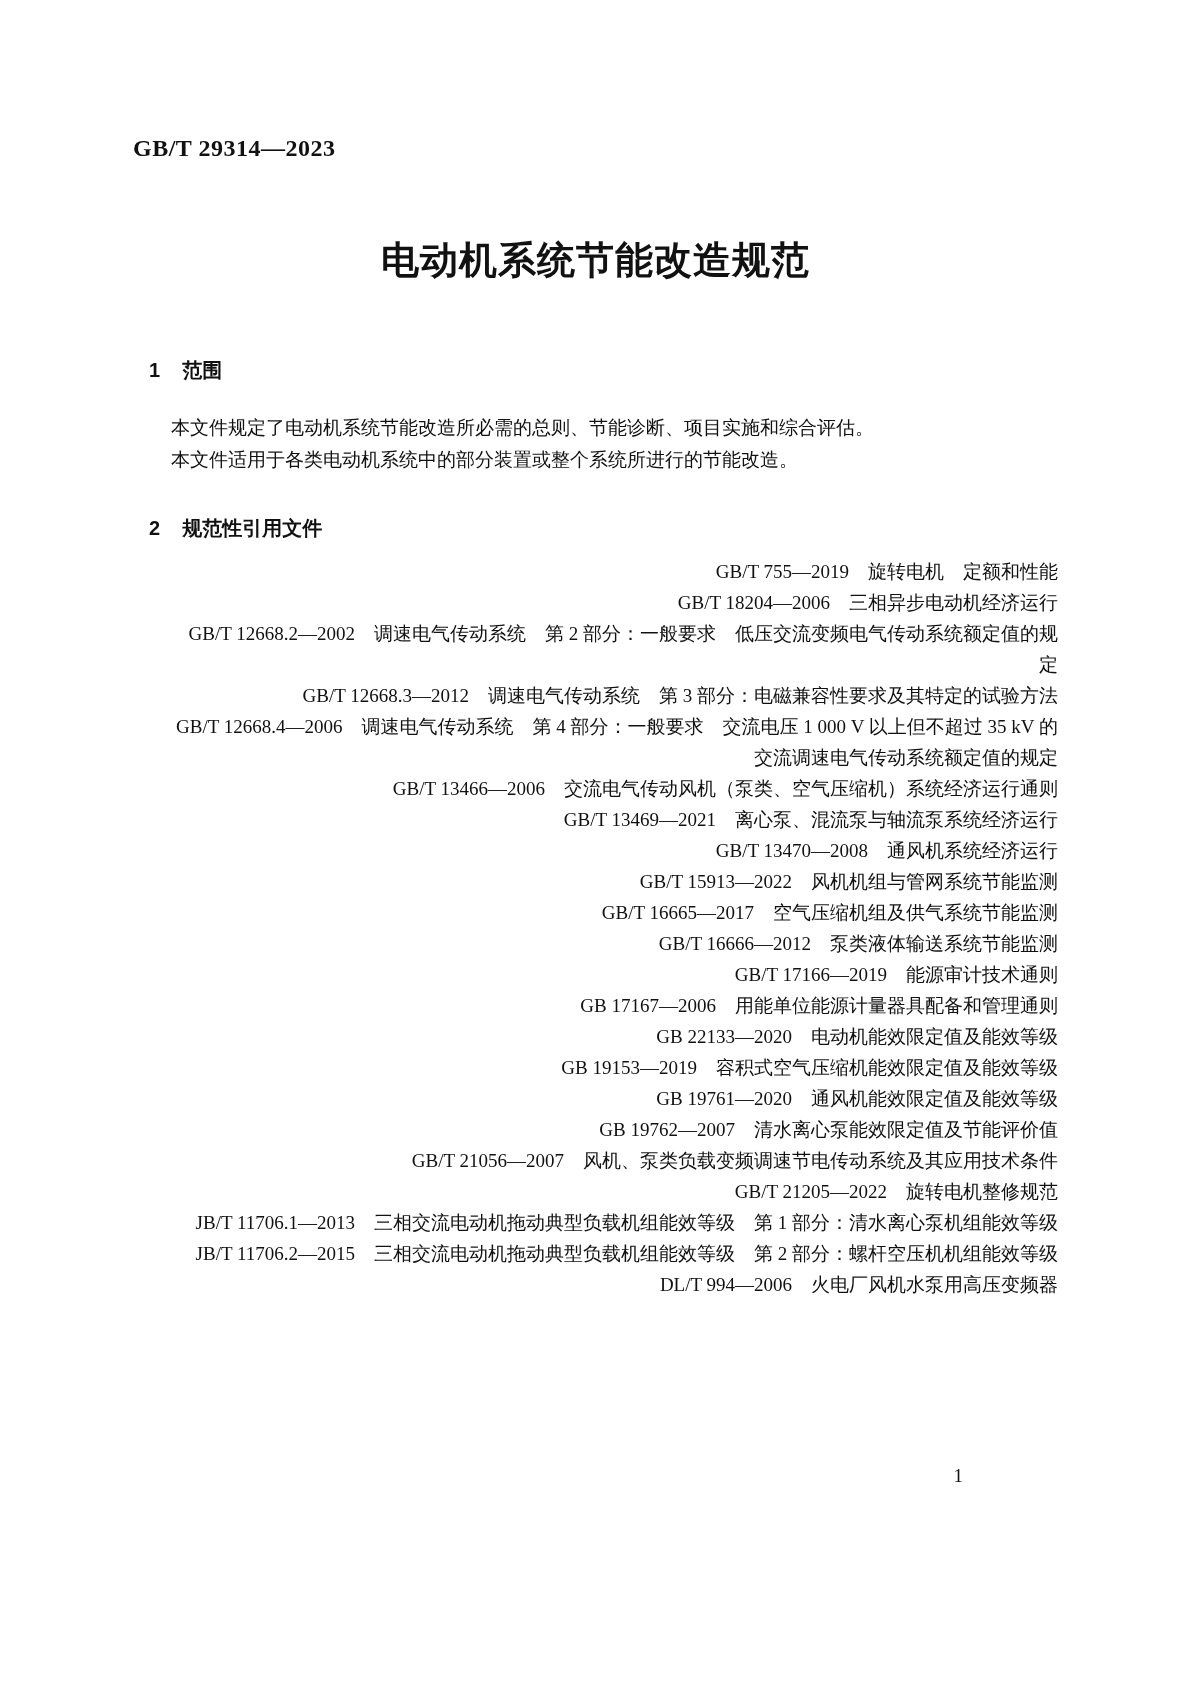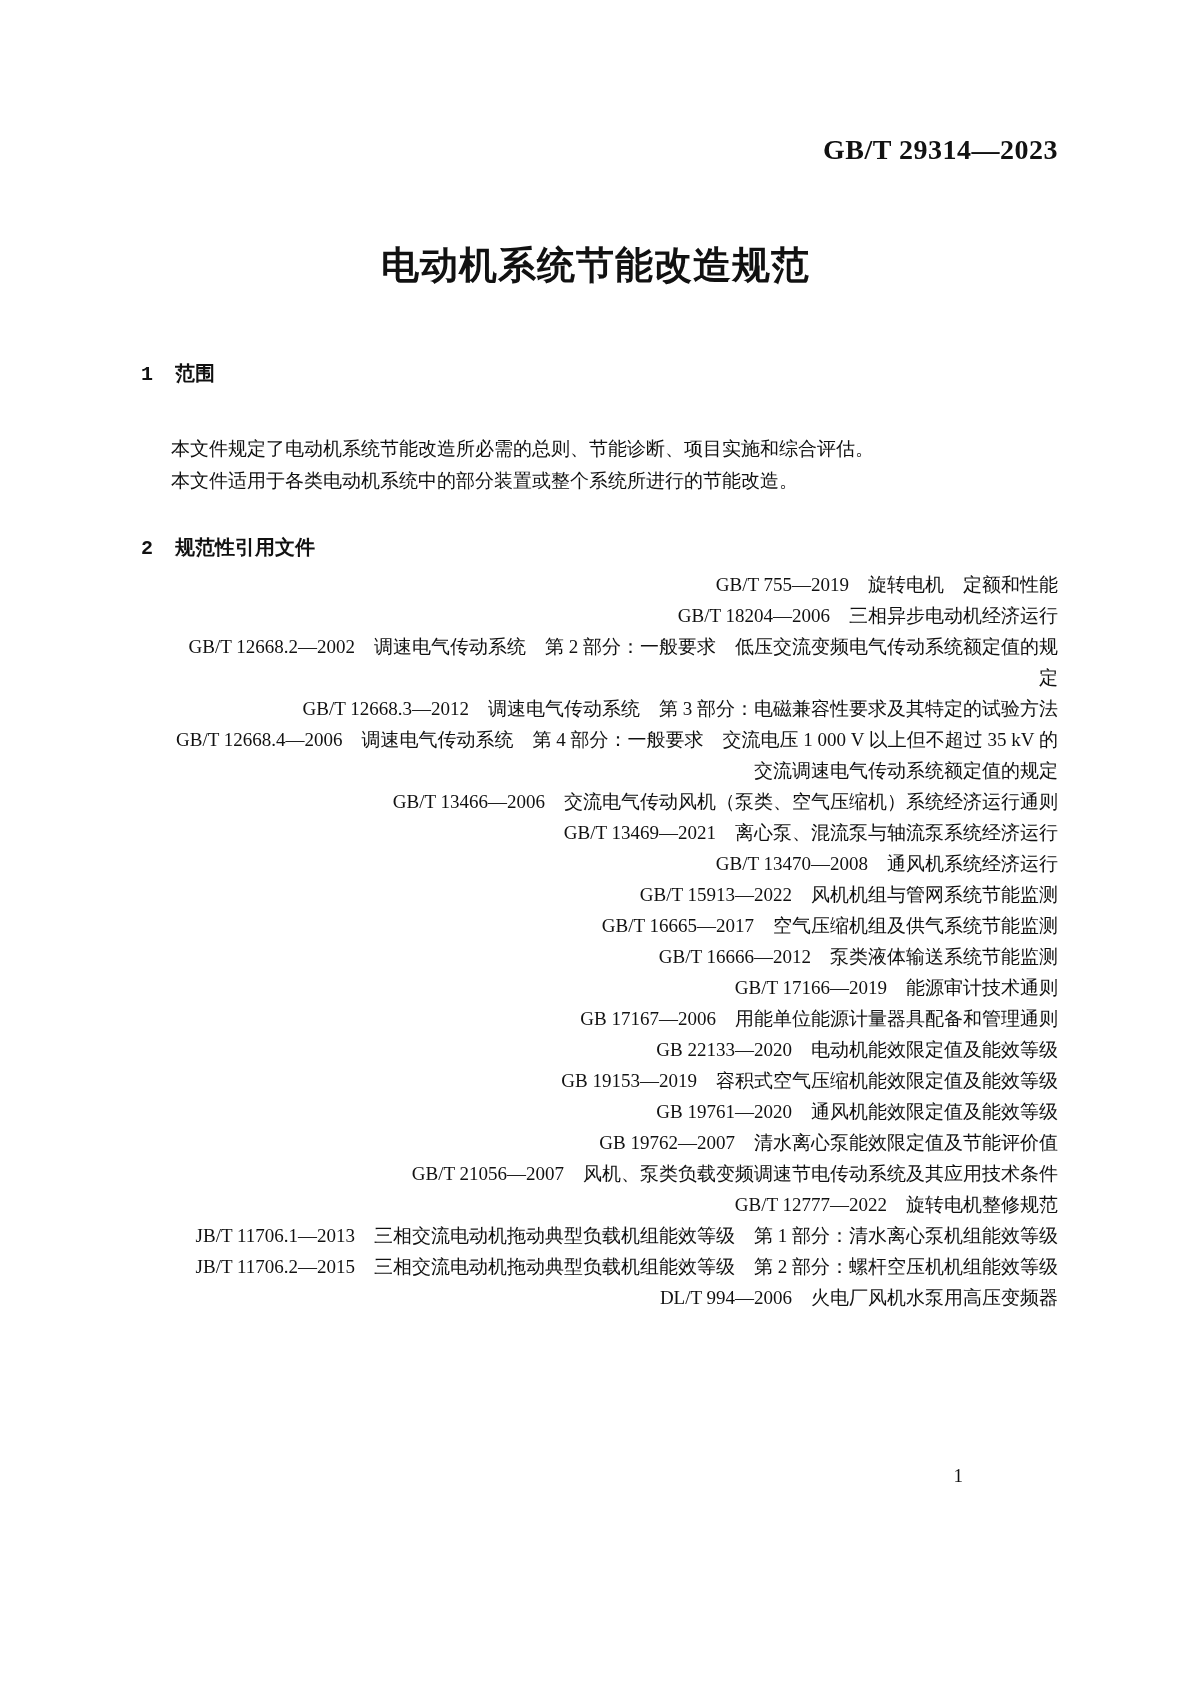--- a/index.html
+++ b/index.html
@@ -13,53 +13,52 @@
     margin: 0 auto;
     background: #ffffff;
     position: relative;
     box-sizing: border-box;
     padding: 135px 133px 0 133px;
     font-family: "Liberation Serif", "DejaVu Serif", serif;
     color: #111111;
     overflow: hidden;
   }
   .doc-number {
-    text-align: right;
-    font-size: 28px;
+    font-size: 24px;
     font-weight: bold;
     letter-spacing: 0.5px;
     line-height: 1.1;
     font-family: "Liberation Serif", "DejaVu Serif", serif;
   }
   .doc-title {
     margin: 74px 0 0 0;
     text-align: center;
     font-size: 38px;
     font-weight: bold;
     letter-spacing: 1px;
     font-family: "Liberation Sans", "DejaVu Sans", sans-serif;
   }
   .section-heading {
-    margin: 8px;
+    margin: 16px;
     font-size: 20px;
     font-weight: bold;
-    font-family: Liberation Mono, monospace;
+    font-family: Liberation Sans, sans-serif;
     line-height: 1.2;
   }
   .section-heading .sec-title {
     margin-left: 1.1em;
   }
   #heading-scope {
     margin-top: 72px;
   }
   #heading-refs {
     margin-top: 40px;
   }
   .body-block {
-    margin-top: 46px;
+    margin-top: 30px;
   }
   .body-block p,
   .refs p {
     margin: 0;
     font-size: 19px;
     line-height: 32px;
     text-indent: 2em;
     text-align: justify;
   }
   .refs {
@@ -112,21 +111,21 @@
       <p>GB/T 15913—2022　风机机组与管网系统节能监测</p>
       <p>GB/T 16665—2017　空气压缩机组及供气系统节能监测</p>
       <p>GB/T 16666—2012　泵类液体输送系统节能监测</p>
       <p>GB/T 17166—2019　能源审计技术通则</p>
       <p>GB 17167—2006　用能单位能源计量器具配备和管理通则</p>
       <p>GB 22133—2020　电动机能效限定值及能效等级</p>
       <p>GB 19153—2019　容积式空气压缩机能效限定值及能效等级</p>
       <p>GB 19761—2020　通风机能效限定值及能效等级</p>
       <p>GB 19762—2007　清水离心泵能效限定值及节能评价值</p>
       <p>GB/T 21056—2007　风机、泵类负载变频调速节电传动系统及其应用技术条件</p>
-      <p>GB/T 12777—2022　旋转电机整修规范</p>
+      <p>GB/T 21205—2022　旋转电机整修规范</p>
       <p>JB/T 11706.1—2013　三相交流电动机拖动典型负载机组能效等级　第 1 部分：清水离心泵机组能效等级</p>
       <p>JB/T 11706.2—2015　三相交流电动机拖动典型负载机组能效等级　第 2 部分：螺杆空压机机组能效等级</p>
       <p>DL/T 994—2006　火电厂风机水泵用高压变频器</p>
     </div>
   </div>
 
   <div class="page-number">1</div>
 
 </div>
 

